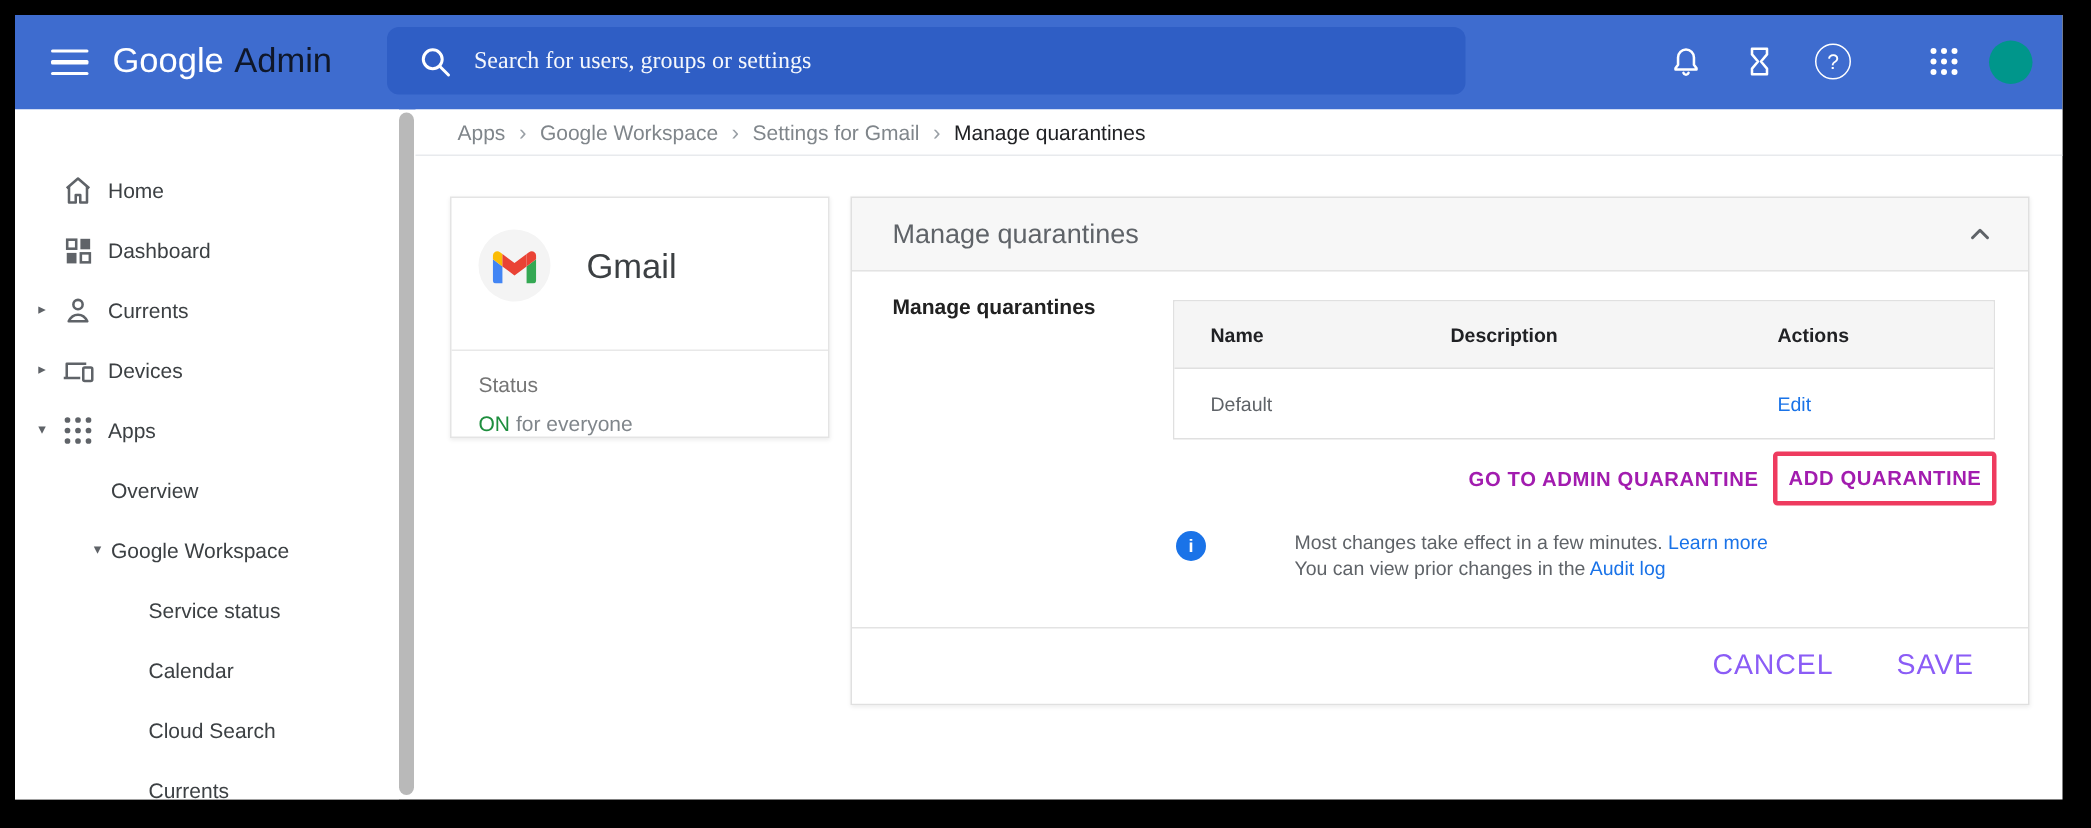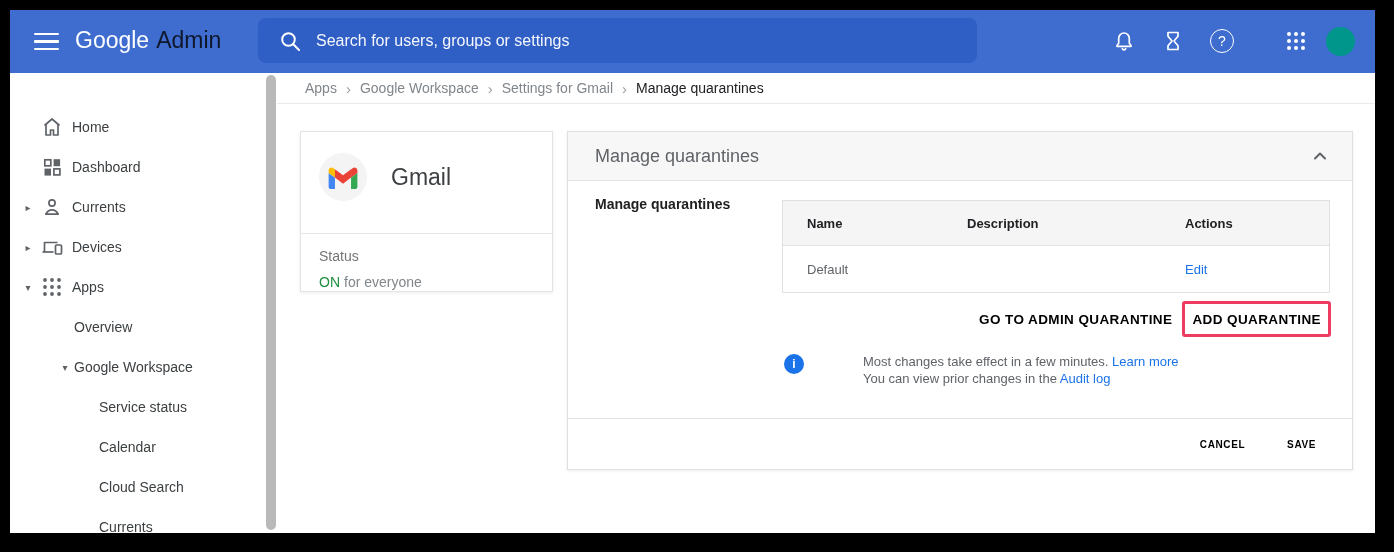--- a/index.html
+++ b/index.html
@@ -13,21 +13,21 @@
   .hamburger { position:absolute; left:24px; top:19px; width:25px; height:25px; cursor:pointer;
                display:flex; flex-direction:column; justify-content:center; gap:5px; }
   .hamburger i { display:block; height:2.5px; background:#fff; border-radius:1px; }
   .logo { position:absolute; left:65px; top:17px; font-size:23px; color:#fff; white-space:nowrap; }
   .logo .g { font-weight:500; }
   .logo .a { font-weight:400; color:#0f172a; margin-left:7px; }
   .searchbar { position:absolute; left:248px; top:8px; width:719px; height:45px;
                background:#2f5ec5; border-radius:8px; display:flex; align-items:center; }
   .search-icon { width:24px; height:24px; margin-left:20px; flex:none; }
   .searchbar input { flex:1; background:transparent; border:none; outline:none; color:#ffffff;
-                     font-size:16px; margin-left:14px; font-family:Liberation Sans, sans-serif; }
+                     font-size:16px; margin-left:14px; font-family:Liberation Serif, serif; }
   .searchbar input::placeholder { color:rgba(255,255,255,.95); }
   .tb-ico { position:absolute; top:19px; width:24px; height:24px; cursor:pointer; }
   .help-circle { border:1.7px solid #fff; border-radius:50%; color:#fff; font-size:14px;
                  display:flex; align-items:center; justify-content:center; font-weight:500; }
   .avatar { position:absolute; left:1316px; top:17px; width:29px; height:29px; border-radius:50%;
             background:#00968b; cursor:pointer; }
 
   
   .sidebar { position:absolute; left:0; top:63px; width:256px; height:460px; background:#fff; padding-top:34px; }
   .side-item { position:relative; height:40px; cursor:pointer; }
@@ -77,35 +77,35 @@
   .quar-table { position:absolute; left:214px; top:19px; width:548px; border:1px solid #e0e0e0; }
   .t-head, .t-row { display:grid; grid-template-columns:160px 218px 170px; align-items:center; }
   .t-head { height:45px; background:#f5f5f5; border-bottom:1px solid #e0e0e0; }
   .t-row { height:46px; background:#fff; }
   .t-cell { padding-left:24px; font-size:13px; }
   .t-head .t-cell { font-weight:700; color:#202124; }
   .cell-name { color:#5f6368; }
   .edit-link { color:#1a73e8; cursor:pointer; text-decoration:none; }
 
   .action-row { position:absolute; top:120px; right:21px; display:flex; align-items:center; gap:10px; }
-  .text-btn { font-size:13.5px; font-weight:700; color:#000000; letter-spacing:.4px;
+  .text-btn { font-size:13.5px; font-weight:700; color:#a21caf; letter-spacing:.4px;
               cursor:pointer; white-space:nowrap; }
   .add-highlight { border:3px solid #ee3b5f; border-radius:3px; padding:6px 7px; }
 
   .info-row { position:absolute; left:216px; top:172px; display:flex; gap:11px; }
   .info-icon { width:20px; height:20px; border-radius:50%; background:#1a73e8; color:#fff;
                font-size:12px; font-weight:700; display:flex; align-items:center;
                justify-content:center; flex:none; margin-top:1px; }
   .info-text { font-size:13px; color:#5f6368; line-height:17px;margin-left:48px; }
   .info-link { color:#1a73e8; cursor:pointer; }
 
   .panel-footer { position:absolute; left:0; bottom:0; width:100%; height:51px;
                   border-top:1px solid #e3e3e3; display:flex; align-items:center;
                   justify-content:flex-end; gap:42px; padding-right:36px; background:#fff; }
-  .footer-btn { font-size:10px; font-weight:700; color:#000000; letter-spacing:.6px; cursor:pointer; }
+  .footer-btn { font-size:19px; font-weight:400; color:#8b5cf6; letter-spacing:.6px; cursor:pointer; }
 </style>
 </head>
 <body>
 
 <div class="frame">
 
   <div class="topbar">
     <div class="hamburger">
         <i></i>
         <i></i>

